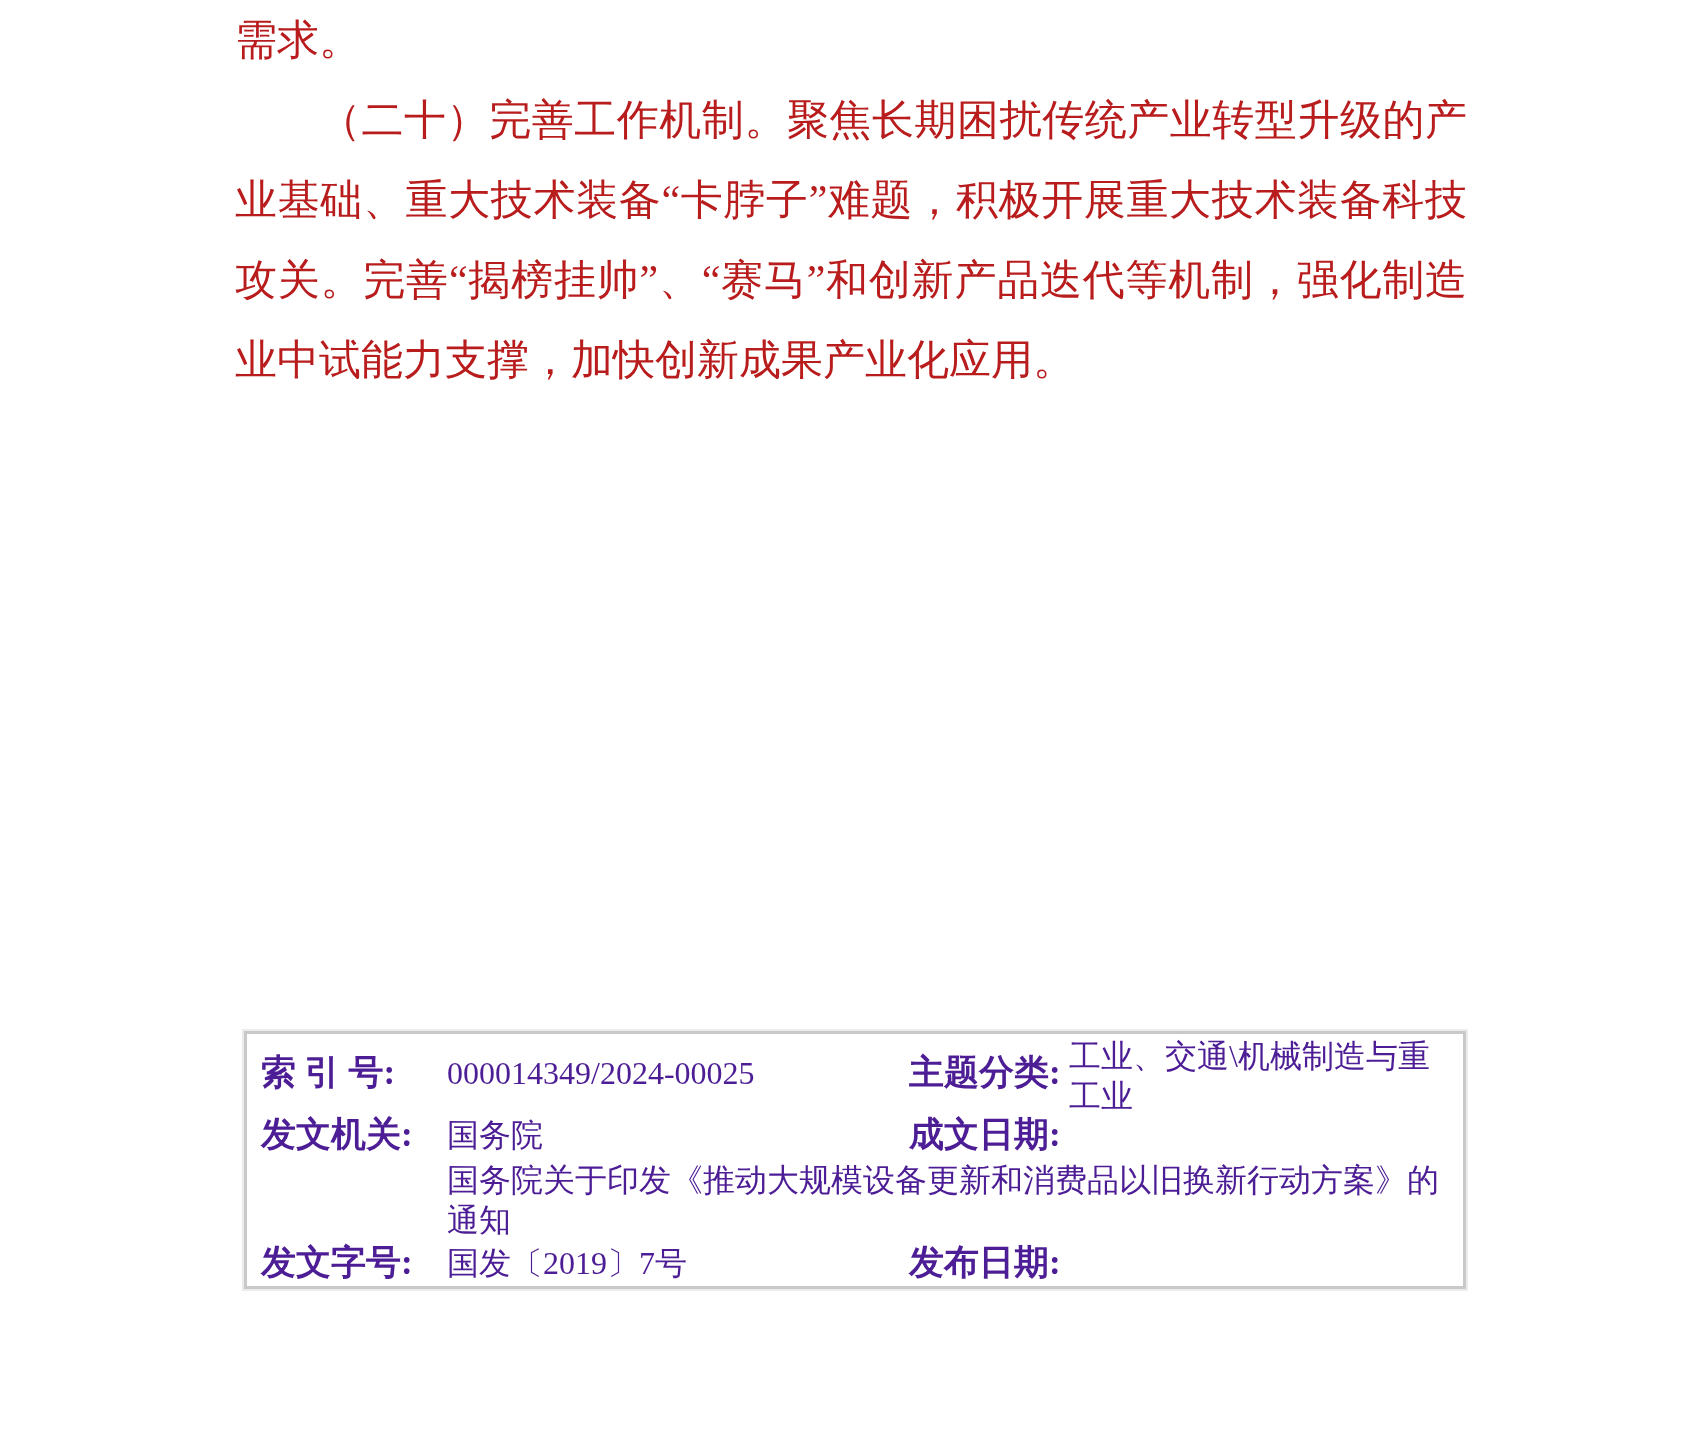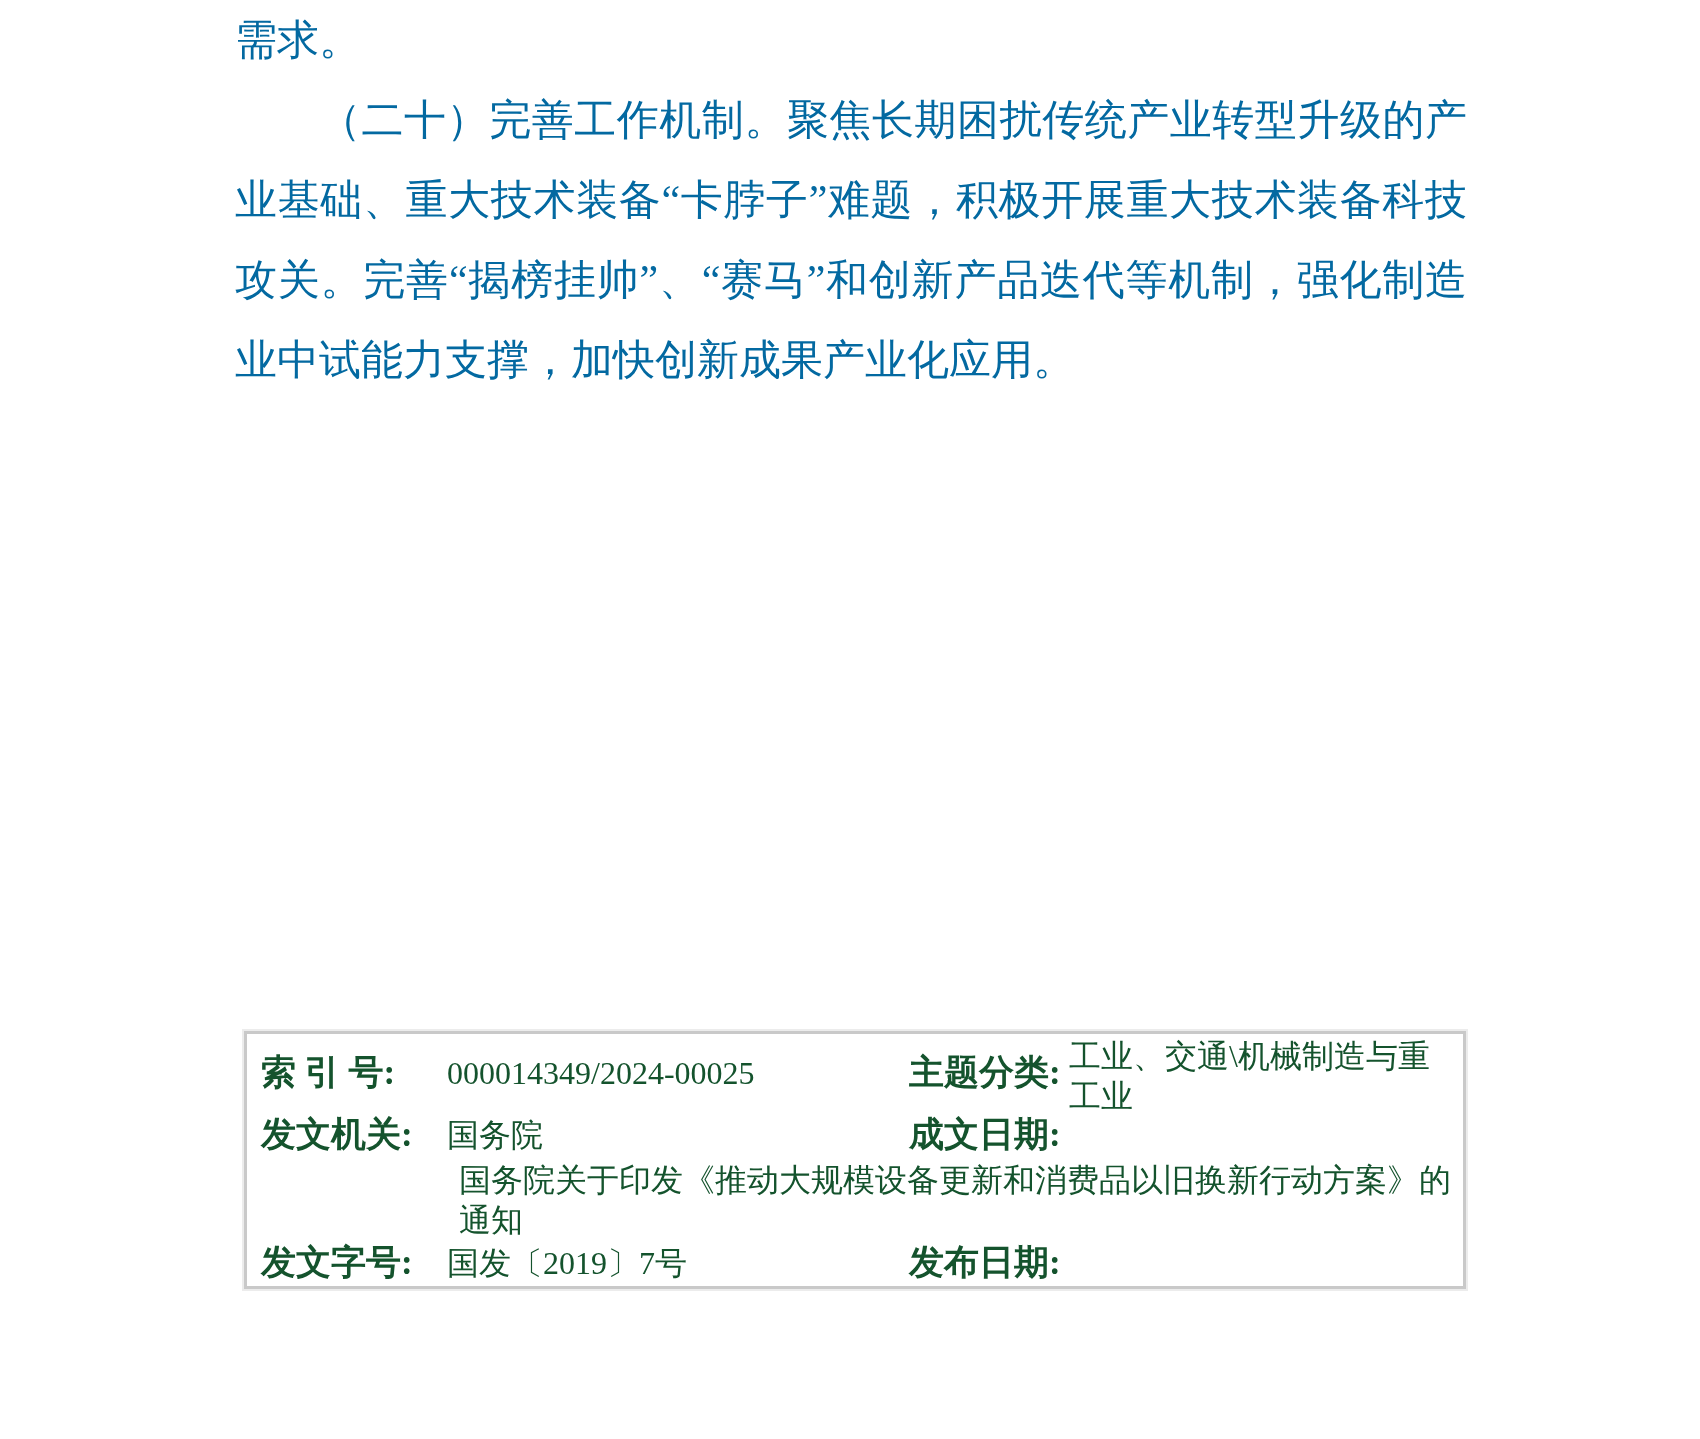--- a/index.html
+++ b/index.html
@@ -19,21 +19,21 @@
   
   .doc-body {
     position: absolute;
     left: 235px;
     top: 0px;
     width: 1232px;
     font-size: 42px;
     line-height: 80px;
     text-align: justify;
     text-justify: inter-ideograph;
-    color: #0369a1;
+    color: #b91c1c;
   }
   .doc-body p {
     margin: 0;
     padding: 0;
   }
   .doc-body p.indent {
     text-indent: 2em;
   }
   .para-heading {
     
@@ -46,21 +46,21 @@
     top: 1031px;
     width: 1216px;
     background: #ffffff;
     border: 3px solid #c9c9c9;
     box-shadow: 0 0 0 2px #ececec;
     display: grid;
     grid-template-columns: 196px 452px 170px 1fr;
     grid-template-rows: 78px 46px 82px 46px;
     font-size: 32px;
     line-height: 40px;
-    color: #14532d;
+    color: #4c1d95;
   }
   .meta-cell {
     display: flex;
     align-items: center;
     overflow: hidden;
   }
   .meta-label {
     font-weight: bold;
     font-size: 35px;
     padding-left: 14px;
@@ -70,21 +70,20 @@
     padding-left: 4px;
     padding-right: 4px;
   }
   .meta-value.wrap {
     display: block;
     align-items: initial;
     padding-top: 2px;
   }
   .span-rest {
     grid-column: 2 / -1;
-    margin-left: 12px;
   }
 </style>
 </head>
 <body>
 
 <div class="page">
 
   <div class="doc-body">
     <p>
       <span>需求。</span>

